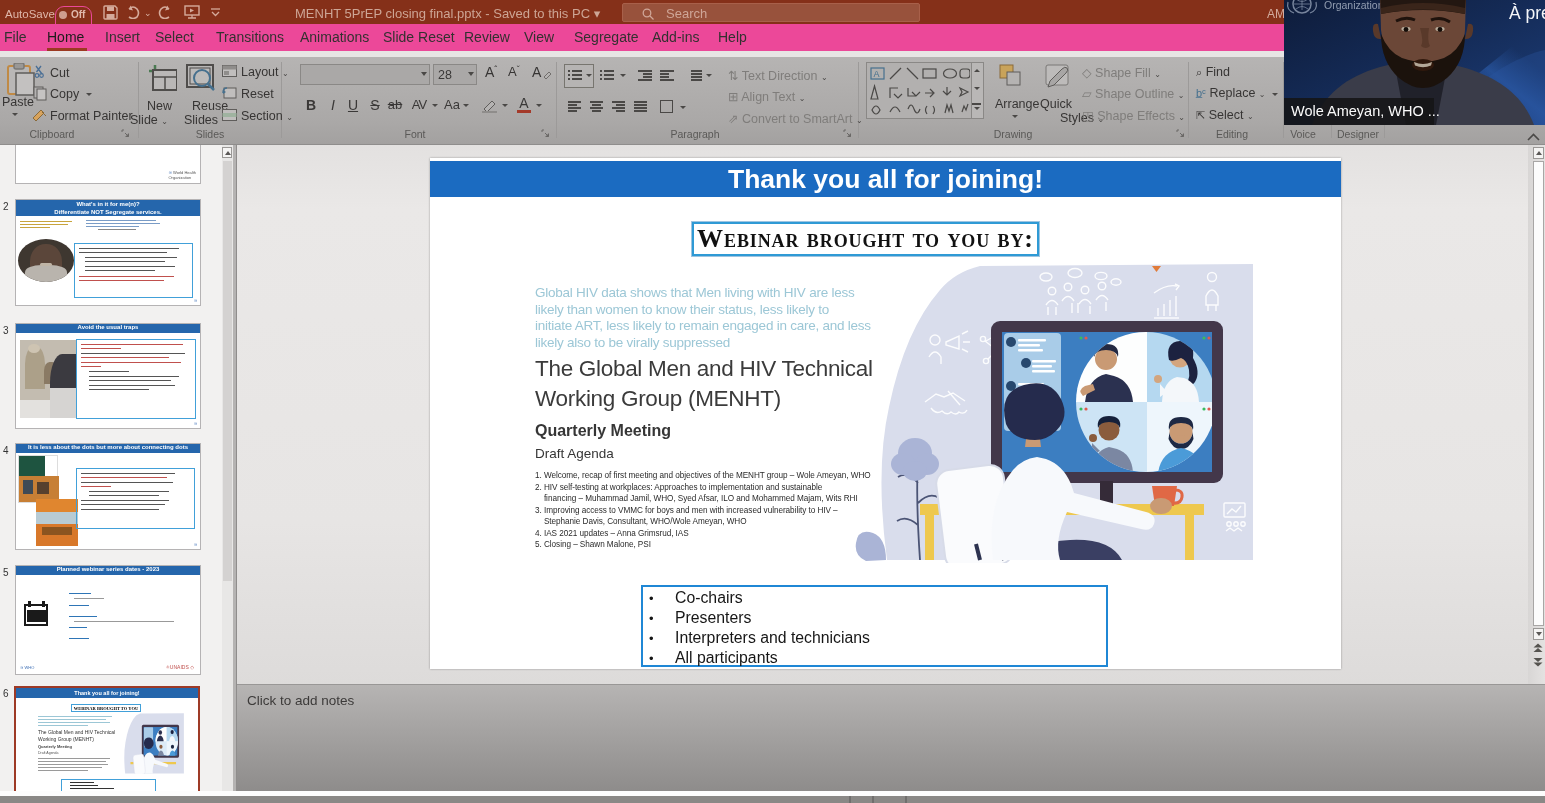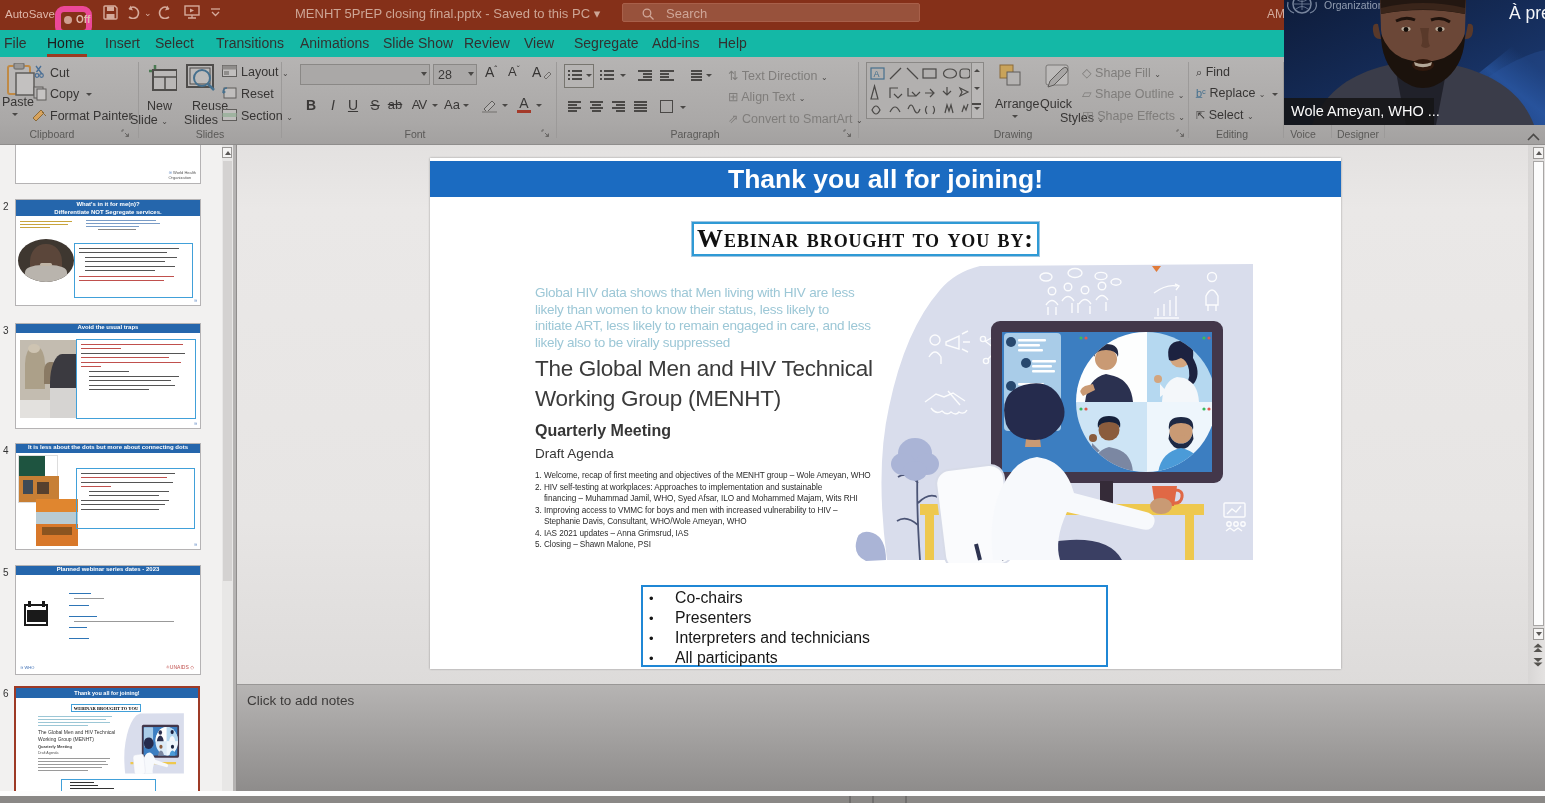--- a/index.html
+++ b/index.html
@@ -3,31 +3,31 @@
 <meta charset="utf-8">
 <style>
   * { margin:0; padding:0; box-sizing:border-box; }
   html,body { width:1545px; height:803px; overflow:hidden; }
   body { font-family:"Liberation Sans", sans-serif; position:relative; background:#e7e5e4; }
   .abs { position:absolute; }
 
   
   #titlebar { left:0; top:0; width:1545px; height:30px; background:#853019; }
   #autosave { left:5px; top:8px; font-size:11.5px; color:#dfb8ab; }
-  #aspill { left:55px; top:6px; width:37px; height:30px; border:6px solid #ec4899; border-radius:9px; color:#e0b9ac; font-size:10px; font-weight:bold; }
+  #aspill { left:55px; top:6px; width:37px; height:30px; border:1px solid #ec4899; border-radius:9px; color:#e0b9ac; font-size:10px; font-weight:bold; }
   #aspill .dot { position:absolute; left:3px; top:3.5px; width:8px; height:8px; border-radius:50%; background:#cf9e8f; }
   #aspill .lbl { position:absolute; }
   .qico { position:absolute; top:4px; color:#dab2a4; font-size:15px; }
   #ttext { left:295px; top:6px; font-size:13px; color:#cda595; }
   #searchbox { left:622px; top:3px; width:298px; height:19px; background:#98523c; border:1px solid #a8604a; border-radius:2px; color:#cfa698; font-size:13px; }
   #searchbox .stx { position:absolute; left:43px; top:2px; }
   #an-t { left:1267px; top:7px; color:#d3ab9d; font-size:12px; }
 
   
-  #tabrow { left:0; top:30px; width:1545px; height:27px; background:#14b8a6; }
+  #tabrow { left:0; top:24px; width:1545px; height:27px; background:#ec4899; }
   .tab { position:absolute; top:5px; font-size:14px; color:#333130; }
   #hometab { color:#1e1d1c; }
   #homeul { left:47px; top:24px; width:40px; height:3px; background:#9c3a22; }
 
   
   #ribbon { left:0; top:57px; width:1545px; height:88px;
     background:linear-gradient(#b6b4b3, #aaa8a7 75%, #a3a1a0); border-bottom:1px solid #8f8d8c; }
   .rsep { position:absolute; top:5px; width:1px; height:76px; background:#9c9a99; }
   .rlabel { position:absolute; top:71px; font-size:10.5px; color:#5a5957; width:120px; text-align:center; }
   .rbtn-txt { position:absolute; font-size:12.5px; color:#373534; white-space:nowrap; }
@@ -129,21 +129,21 @@
   <div class="abs" id="an-t">AM</div>
 </div>
 
 <div class="abs" id="tabrow">
   <div class="tab" style="left:4px;">File</div>
   <div class="tab" id="hometab" style="left:47px;">Home</div>
   <div class="tab" style="left:105px;">Insert</div>
   <div class="tab" style="left:155px;">Select</div>
   <div class="tab" style="left:216px;">Transitions</div>
   <div class="tab" style="left:300px;">Animations</div>
-  <div class="tab" style="left:383px;">Slide Show</div>
+  <div class="tab" style="left:383px;">Slide Reset</div>
   <div class="tab" style="left:464px;">Review</div>
   <div class="tab" style="left:524px;">View</div>
   <div class="tab" style="left:574px;">Segregate</div>
   <div class="tab" style="left:652px;">Add-ins</div>
   <div class="tab" style="left:718px;">Help</div>
   <div class="abs" id="homeul"></div>
 </div>
 
 <div class="abs" id="ribbon">
   <div class="rsep" style="left:138px;"></div>

